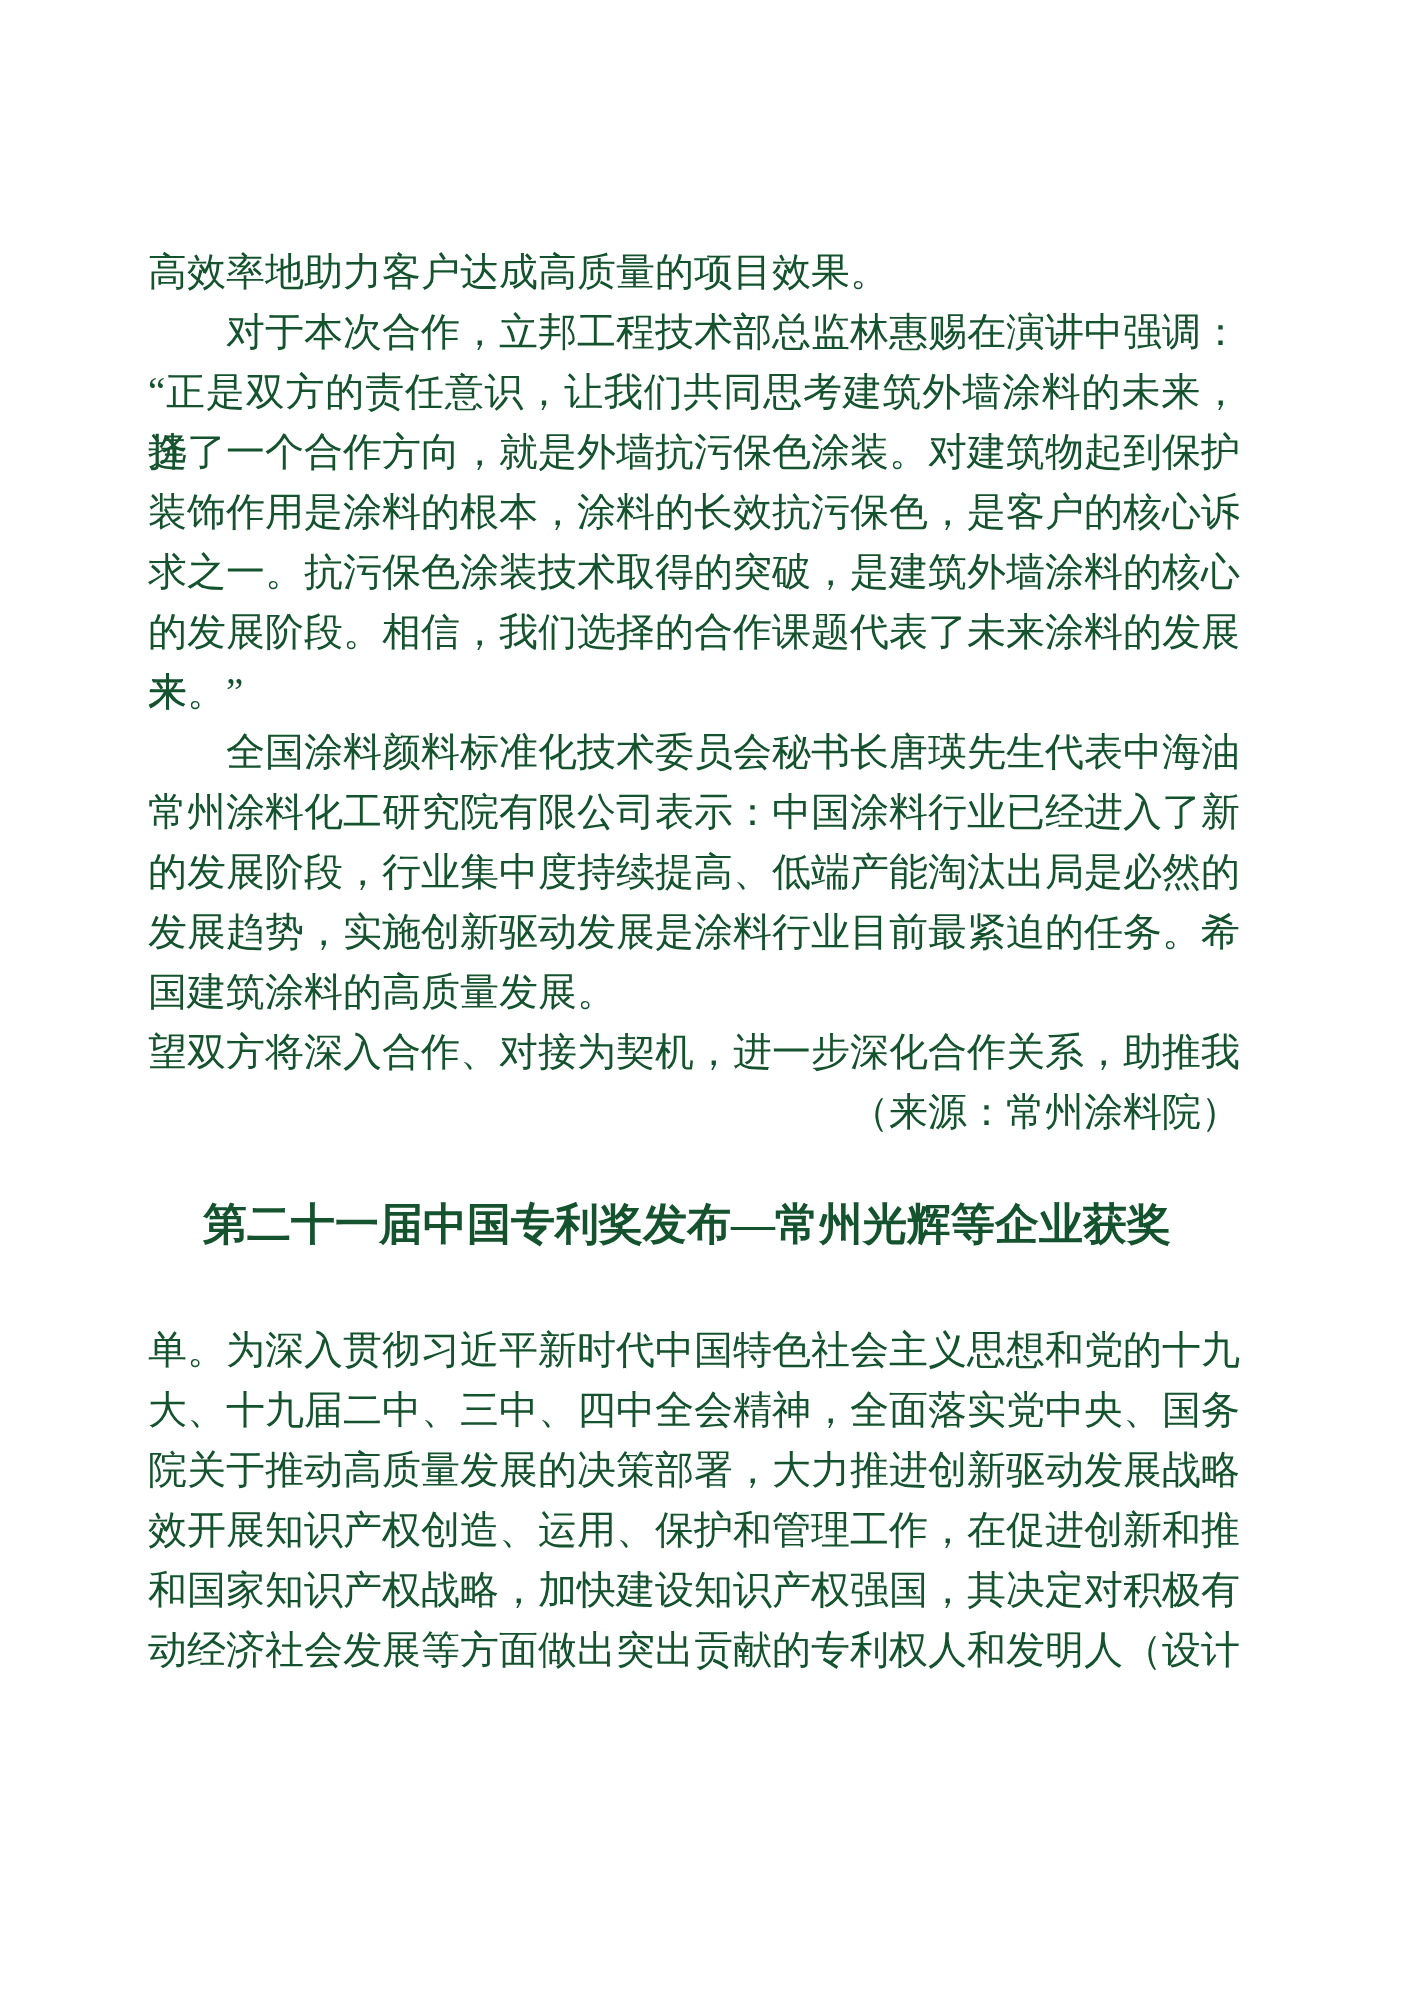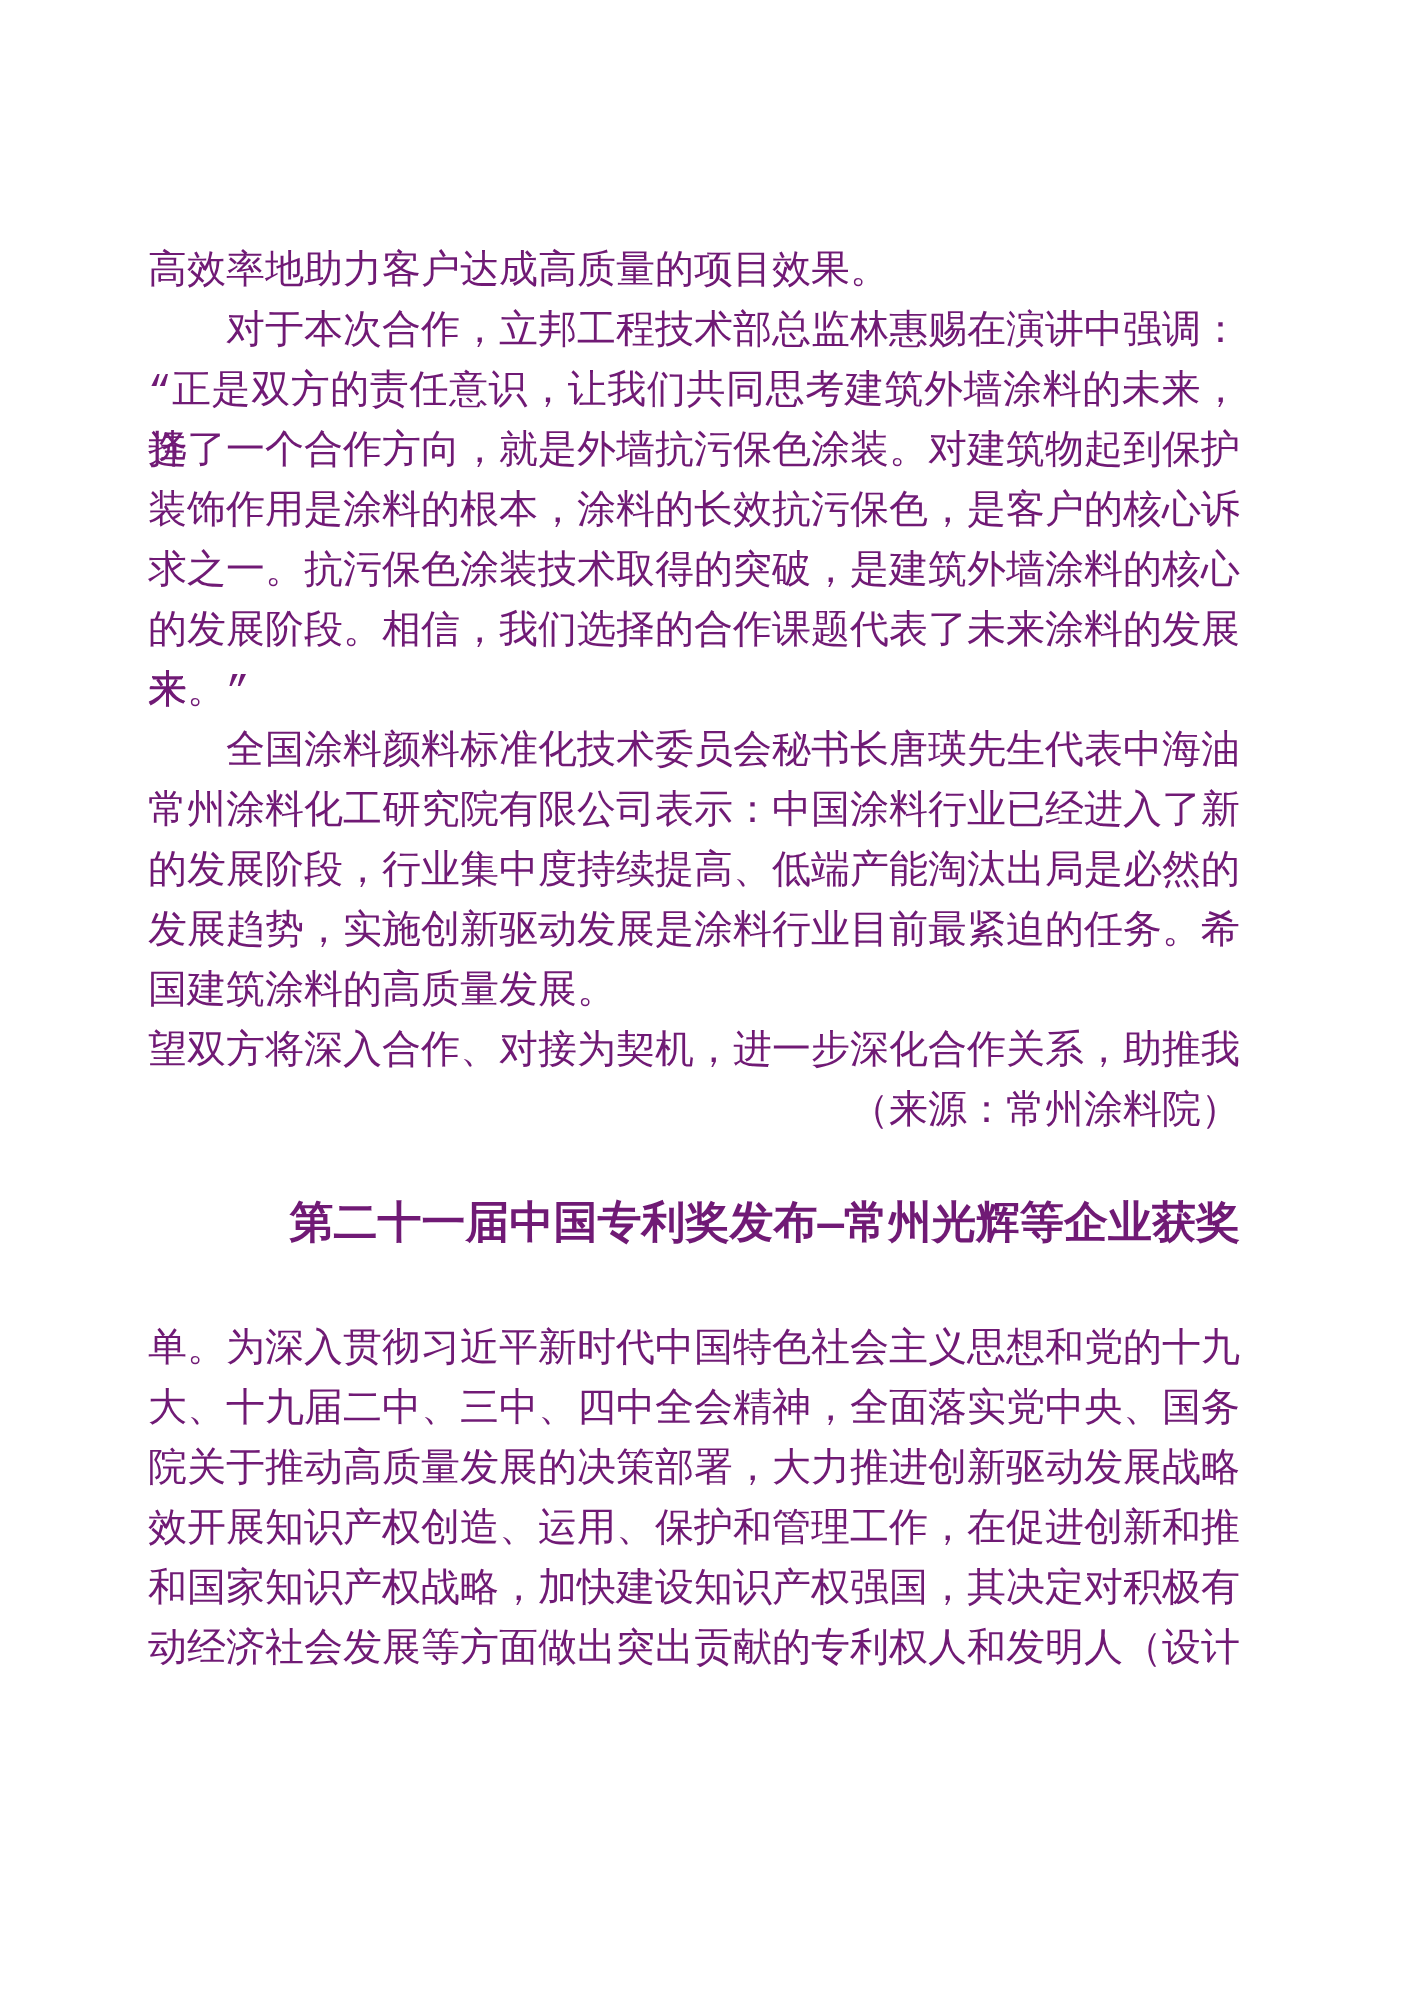--- a/index.html
+++ b/index.html
@@ -5,22 +5,22 @@
   html, body {
     margin: 0;
     padding: 0;
     background: #ffffff;
   }
   .page {
     position: relative;
     width: 1415px;
     height: 1788px;
     background: #ffffff;
-    color: #701a75;
-    font-family: Liberation Mono, monospace;
+    color: #14532d;
+    font-family: Liberation Serif, serif;
     overflow: hidden;
   }
   .col {
     position: absolute;
     left: 148px;
     width: 1092px;
   }
   .line {
     height: 60px;
     line-height: 60px;
@@ -43,21 +43,21 @@
   }
   .article-title {
     position: absolute;
     left: 148px;
     top: 1193px;
     width: 1092px;
     height: 64px;
     line-height: 64px;
     font-size: 44px;
     font-weight: bold;
-    text-align: right;
+    text-align: left;
     padding-left: 55px;
     box-sizing: border-box;
     white-space: nowrap;
   }
   .page-footer {
     position: absolute;
     left: 0;
     top: 1806px;
     width: 1415px;
     text-align: center;

